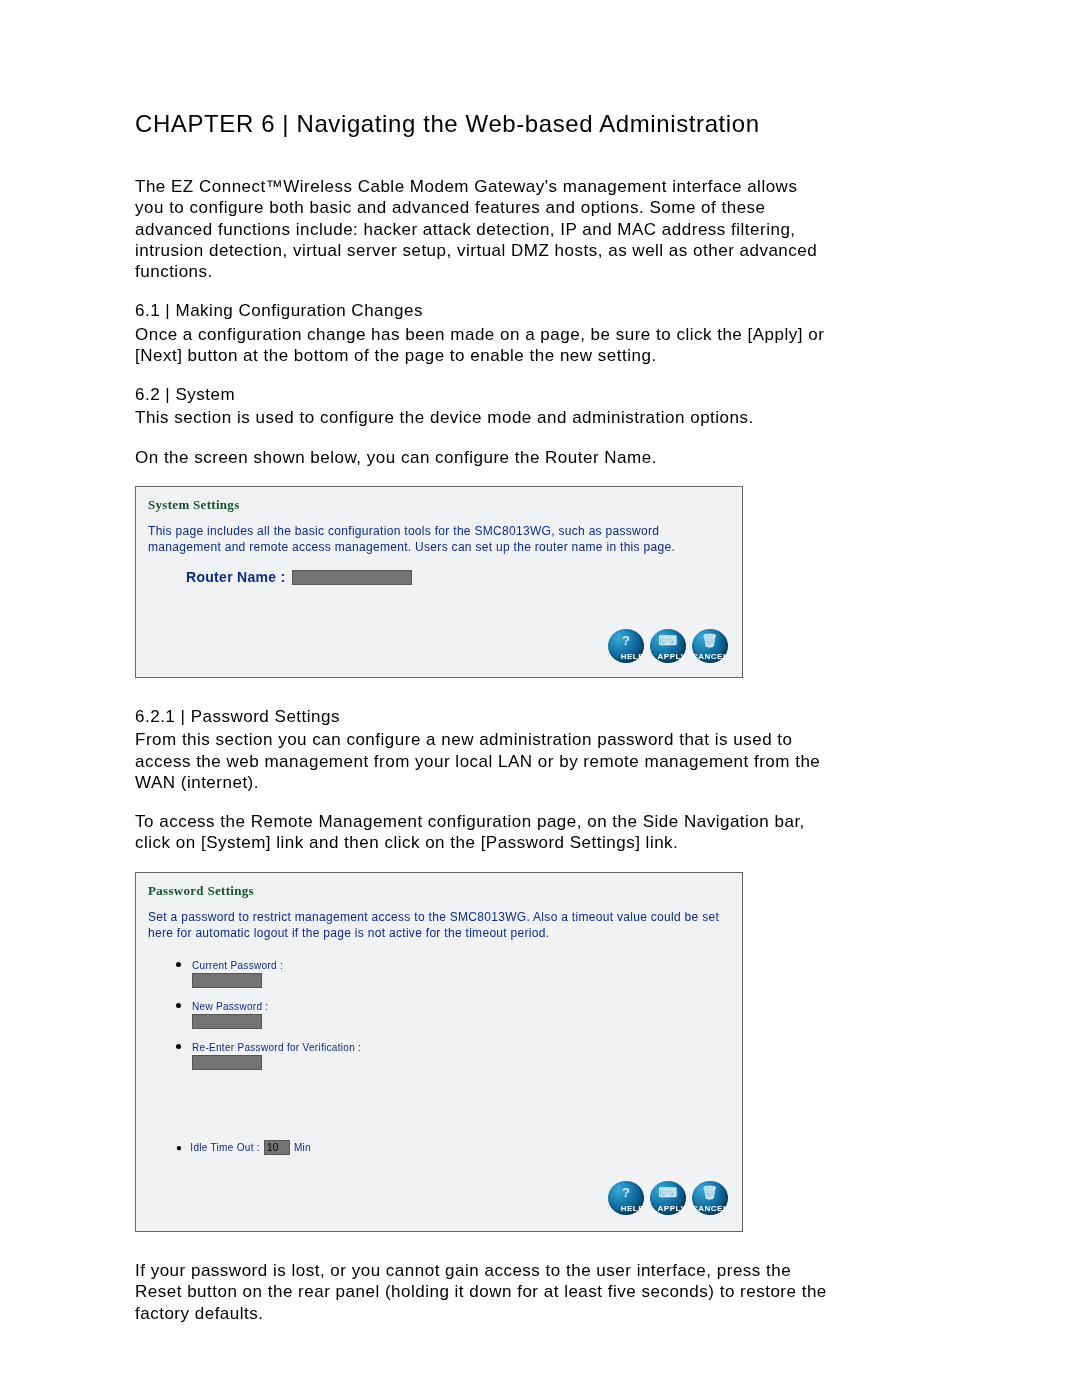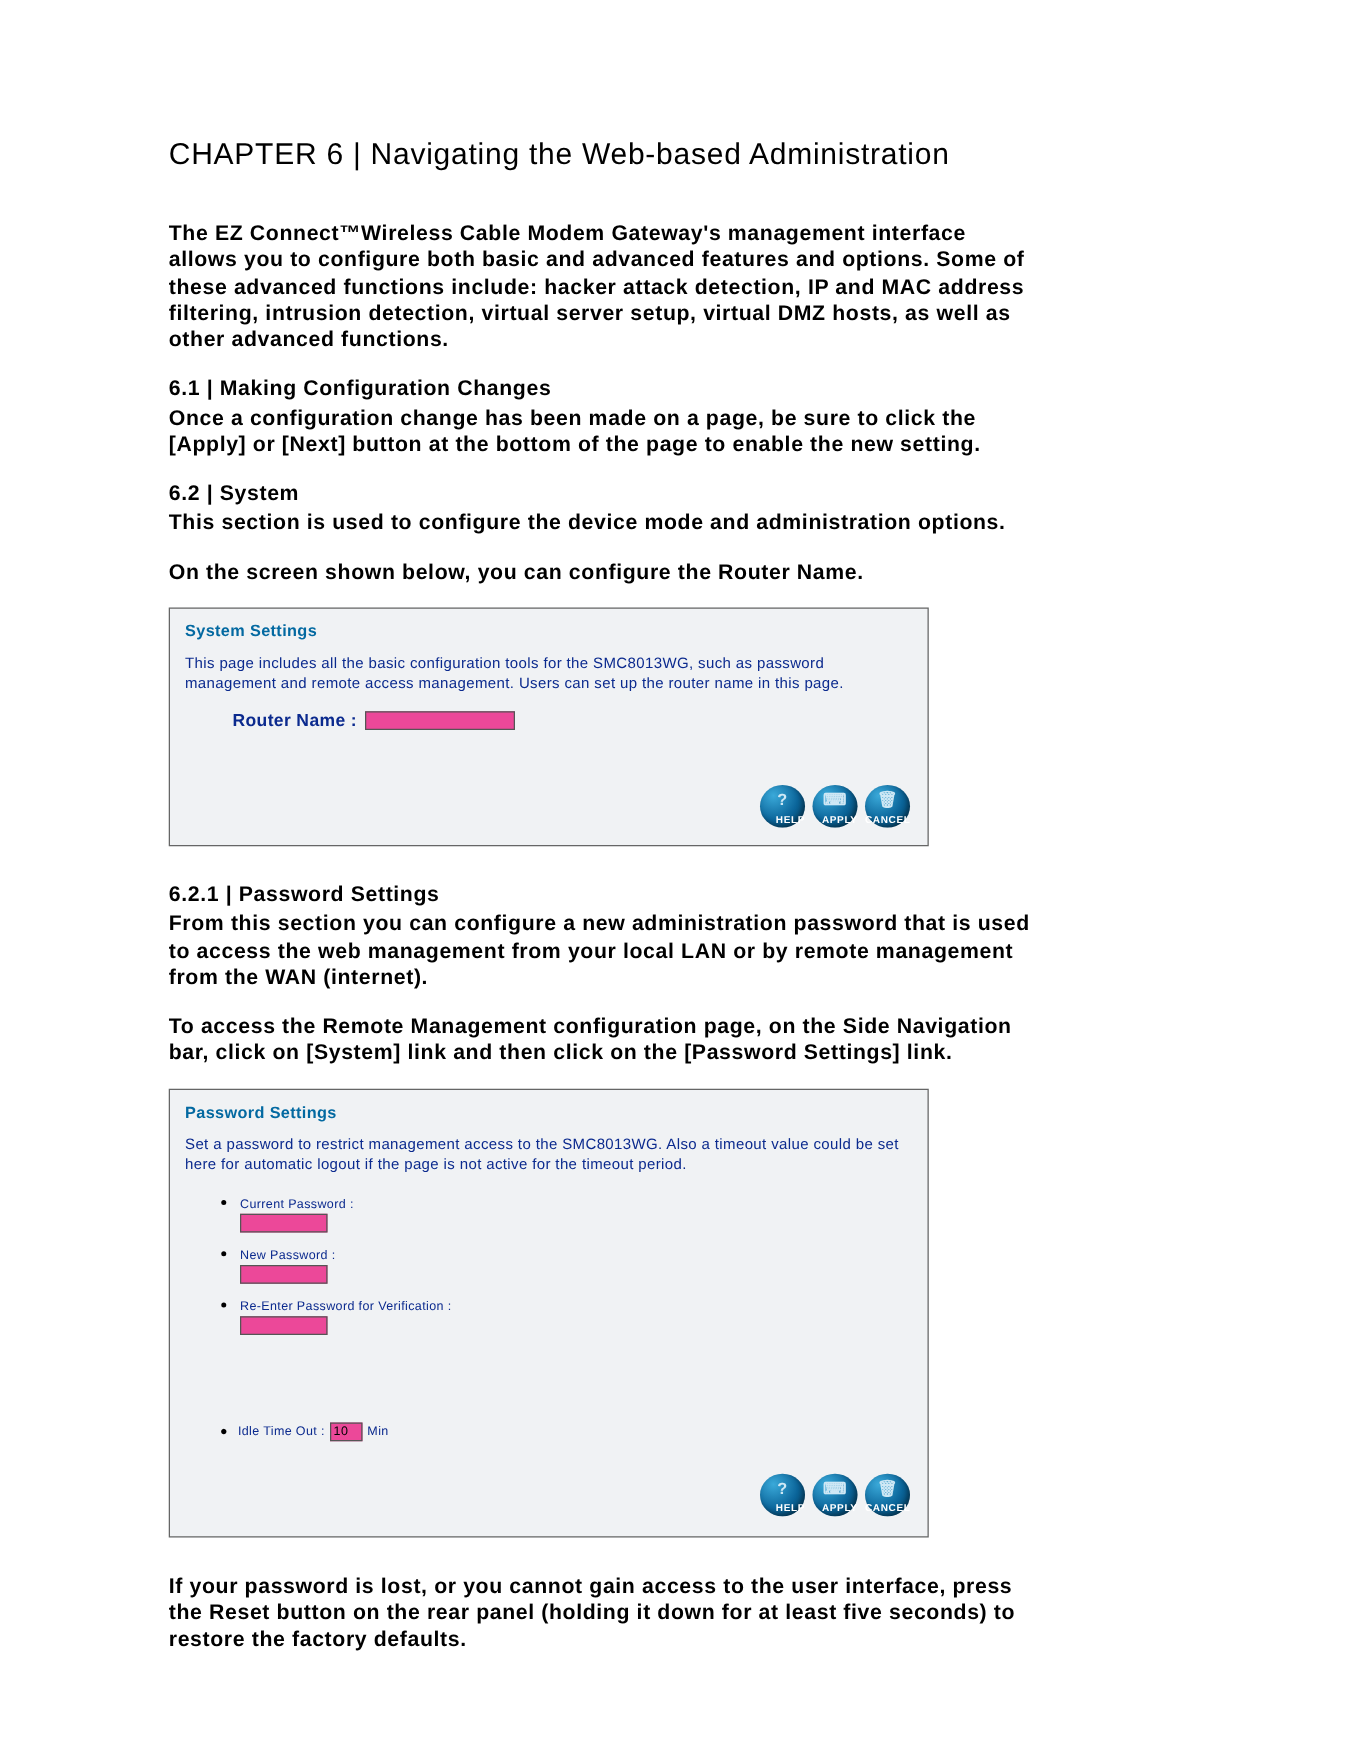--- a/index.html
+++ b/index.html
@@ -18,39 +18,39 @@
   .chapter-title {
     font-size: 24px;
     margin-bottom: 38px;
     letter-spacing: 0.6px;
   }
   .body-text {
     font-size: 17px;
     line-height: 1.25;
     margin: 0 0 18px 0;
     letter-spacing: 0.5px;
-    font-weight: bold;
   }
   .section-num {
     margin-top: 6px;
   }
   .panel {
     border: 1px solid #666;
     background: #f0f2f4;
     padding: 10px 12px 14px 12px;
     width: 608px;
     box-sizing: border-box;
     margin: 0 0 28px 0;
     font-family: Verdana, Arial, sans-serif;
   }
   .panel-title {
-    color: #0369a1;
+    color: #14532d;
     font-weight: bold;
     font-size: 13px;
     margin-bottom: 10px;
+    font-family: Liberation Serif, serif;
   }
   .panel-desc {
     color: #0b2a8e;
     font-size: 12px;
     line-height: 1.35;
     margin-bottom: 14px;
   }
   .row-router {
     display: flex;
     align-items: center;
@@ -64,21 +64,21 @@
     font-weight: bold;
     white-space: nowrap;
   }
   .label-blue-sm {
     color: #0b2a8e;
     font-size: 10px;
     white-space: nowrap;
   }
   .textfield {
     display: inline-block;
-    background: #ec4899;
+    background: #737373;
     border: 1px solid #555;
     height: 15px;
     box-sizing: border-box;
   }
   .router-input { width: 120px; }
   .pwd-input { width: 70px; margin-top: 2px; }
   .idle-input {
     width: 26px;
     text-align: left;
     font-size: 10px;

